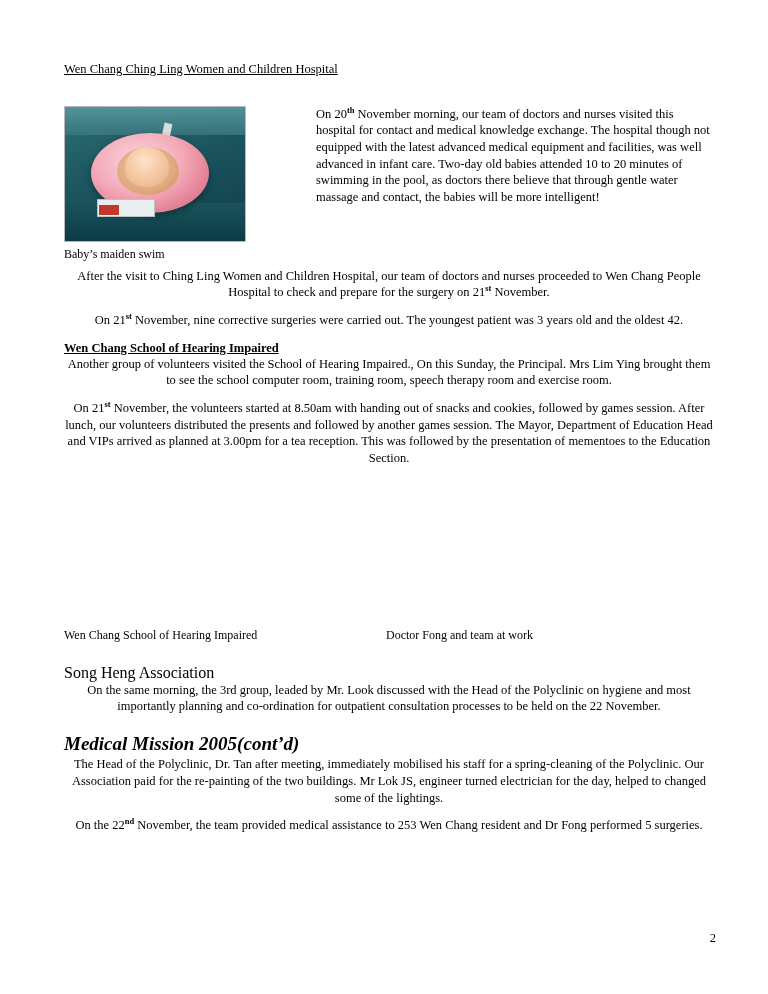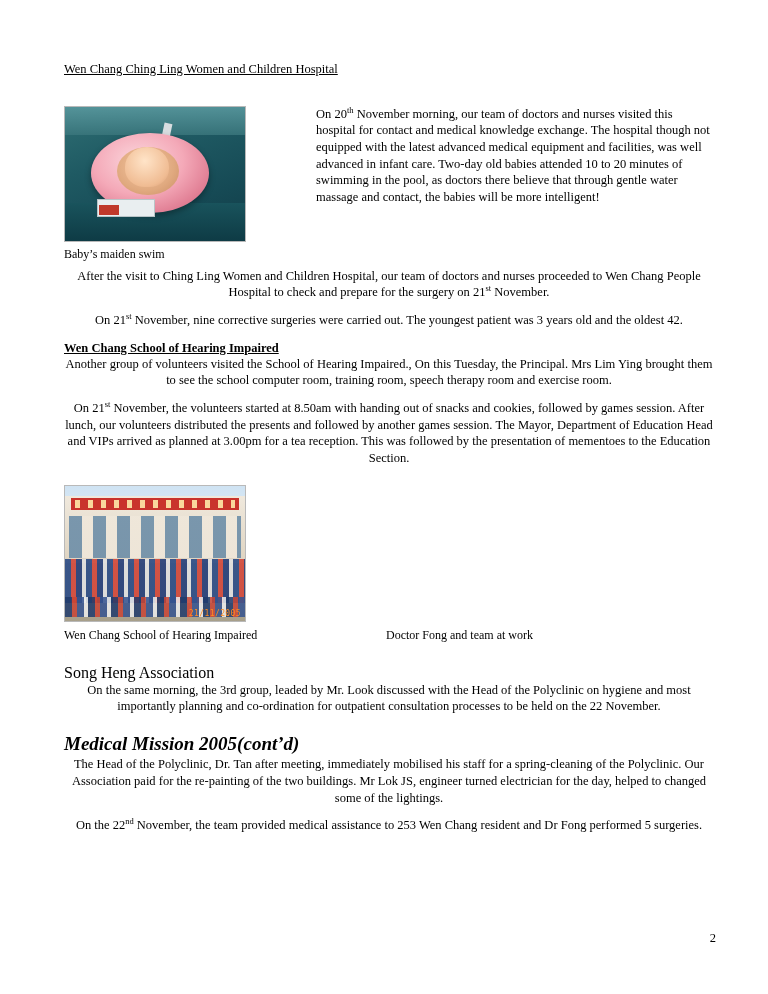--- a/index.html
+++ b/index.html
@@ -123,21 +123,21 @@
     line-height: 1.3;
   }
 
   .page-num {
     position: absolute;
     right: 52px;
     bottom: 48px;
     font-size: 12.5px;
   }
 
-  sup { font-size: 8.5px; vertical-align: super; line-height: 0; }
+  sup { font-size: 8.5px; vertical-align: super; line-height: 0; font-weight: bold; }
 
   
   
   .baby-art {
     position: absolute;
     inset: 0;
     background:
       linear-gradient(160deg, #2f6f74 0%, #1f5a63 35%, #164a55 70%, #123c47 100%);
   }
   .baby-art .pool-band {
@@ -324,39 +324,28 @@
 
     <p class="body"><span>After the visit to Ching Ling Women and Children Hospital, our team of doctors and nurses proceeded to Wen Chang People Hospital to check and prepare for the surgery on 21</span><sup>st</sup><span> November.</span></p>
 
     <div class="spacer-sm"></div>
 
     <p class="body"><span>On 21</span><sup>st</sup><span> November, nine corrective surgeries were carried out.  The youngest patient was 3 years old and the oldest 42.</span></p>
 
     <div class="spacer-sm"></div>
 
     <div class="sec-head">Wen Chang School of Hearing Impaired</div>
-    <p class="body">Another group of volunteers visited the School of Hearing Impaired., On this Tuesday,  the Principal. Mrs Lim Ying brought them to see the school computer room, training room, speech therapy room and exercise room.</p>
+    <p class="body">Another group of volunteers visited the School of Hearing Impaired., On this Sunday,  the Principal. Mrs Lim Ying brought them to see the school computer room, training room, speech therapy room and exercise room.</p>
 
     <div class="spacer-sm"></div>
 
     <p class="body"><span>On 21</span><sup>st</sup><span> November, the volunteers started at 8.50am with handing out of snacks and cookies, followed by games session.  After lunch, our volunteers distributed the presents and followed by another games session.  The Mayor, Department of Education Head and VIPs arrived as planned at 3.00pm for a tea reception. This was followed by the presentation of mementoes to the Education Section.</span></p>
 
     <div class="photo-row">
 
-      <div class="photo-school">
-        <div class="school-art">
-          <div class="building"></div>
-          <div class="banner"></div>
-          <div class="windows"></div>
-          <div class="ground"></div>
-          <div class="crowd"></div>
-          <div class="crowd2"></div>
-          <div class="stamp">21/11/2005</div>
-        </div>
-      </div>
 
 
       <div class="caption cap-school">Wen Chang School of Hearing Impaired</div>
       <div class="caption cap-doctor">Doctor Fong and team at work</div>
     </div>
 
     <div class="spacer-md"></div>
 
     <div class="body">Song Heng Association</div>
     <p class="body">On the same morning, the 3rd group, leaded by Mr. Look discussed with the Head of the Polyclinic on hygiene and most importantly planning and co-ordination for outpatient consultation processes to be held on the 22  November.</p>

